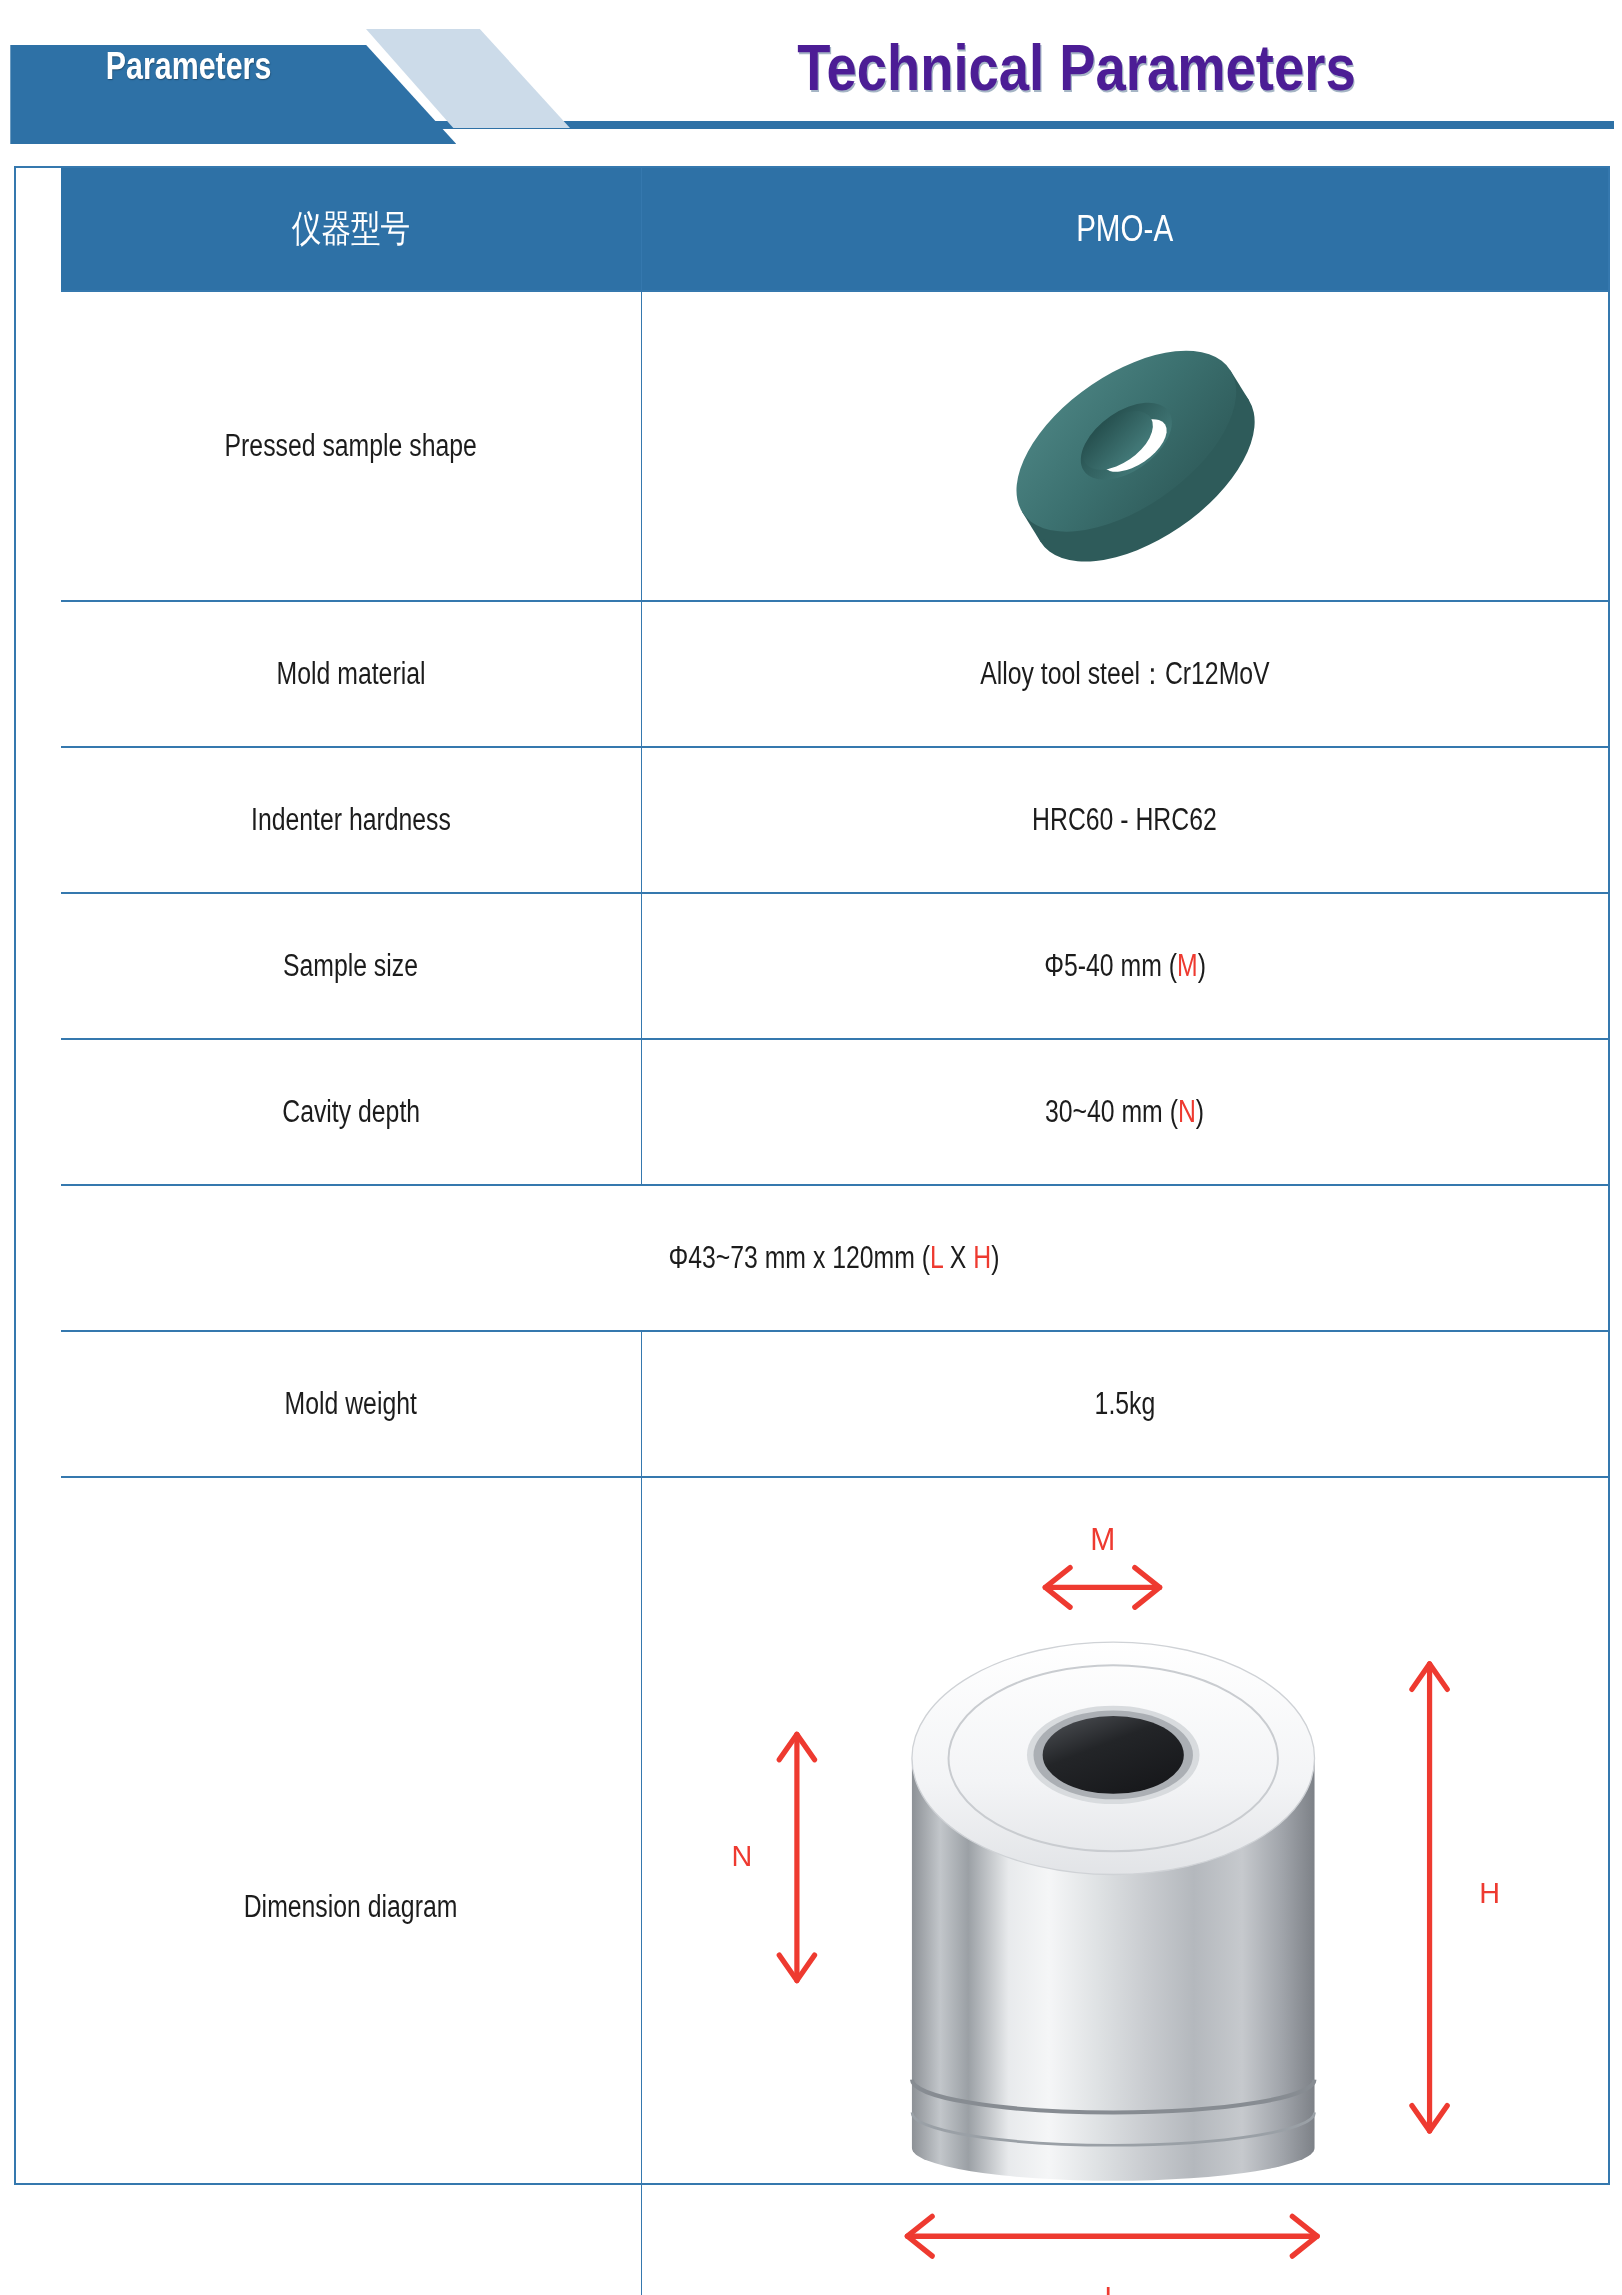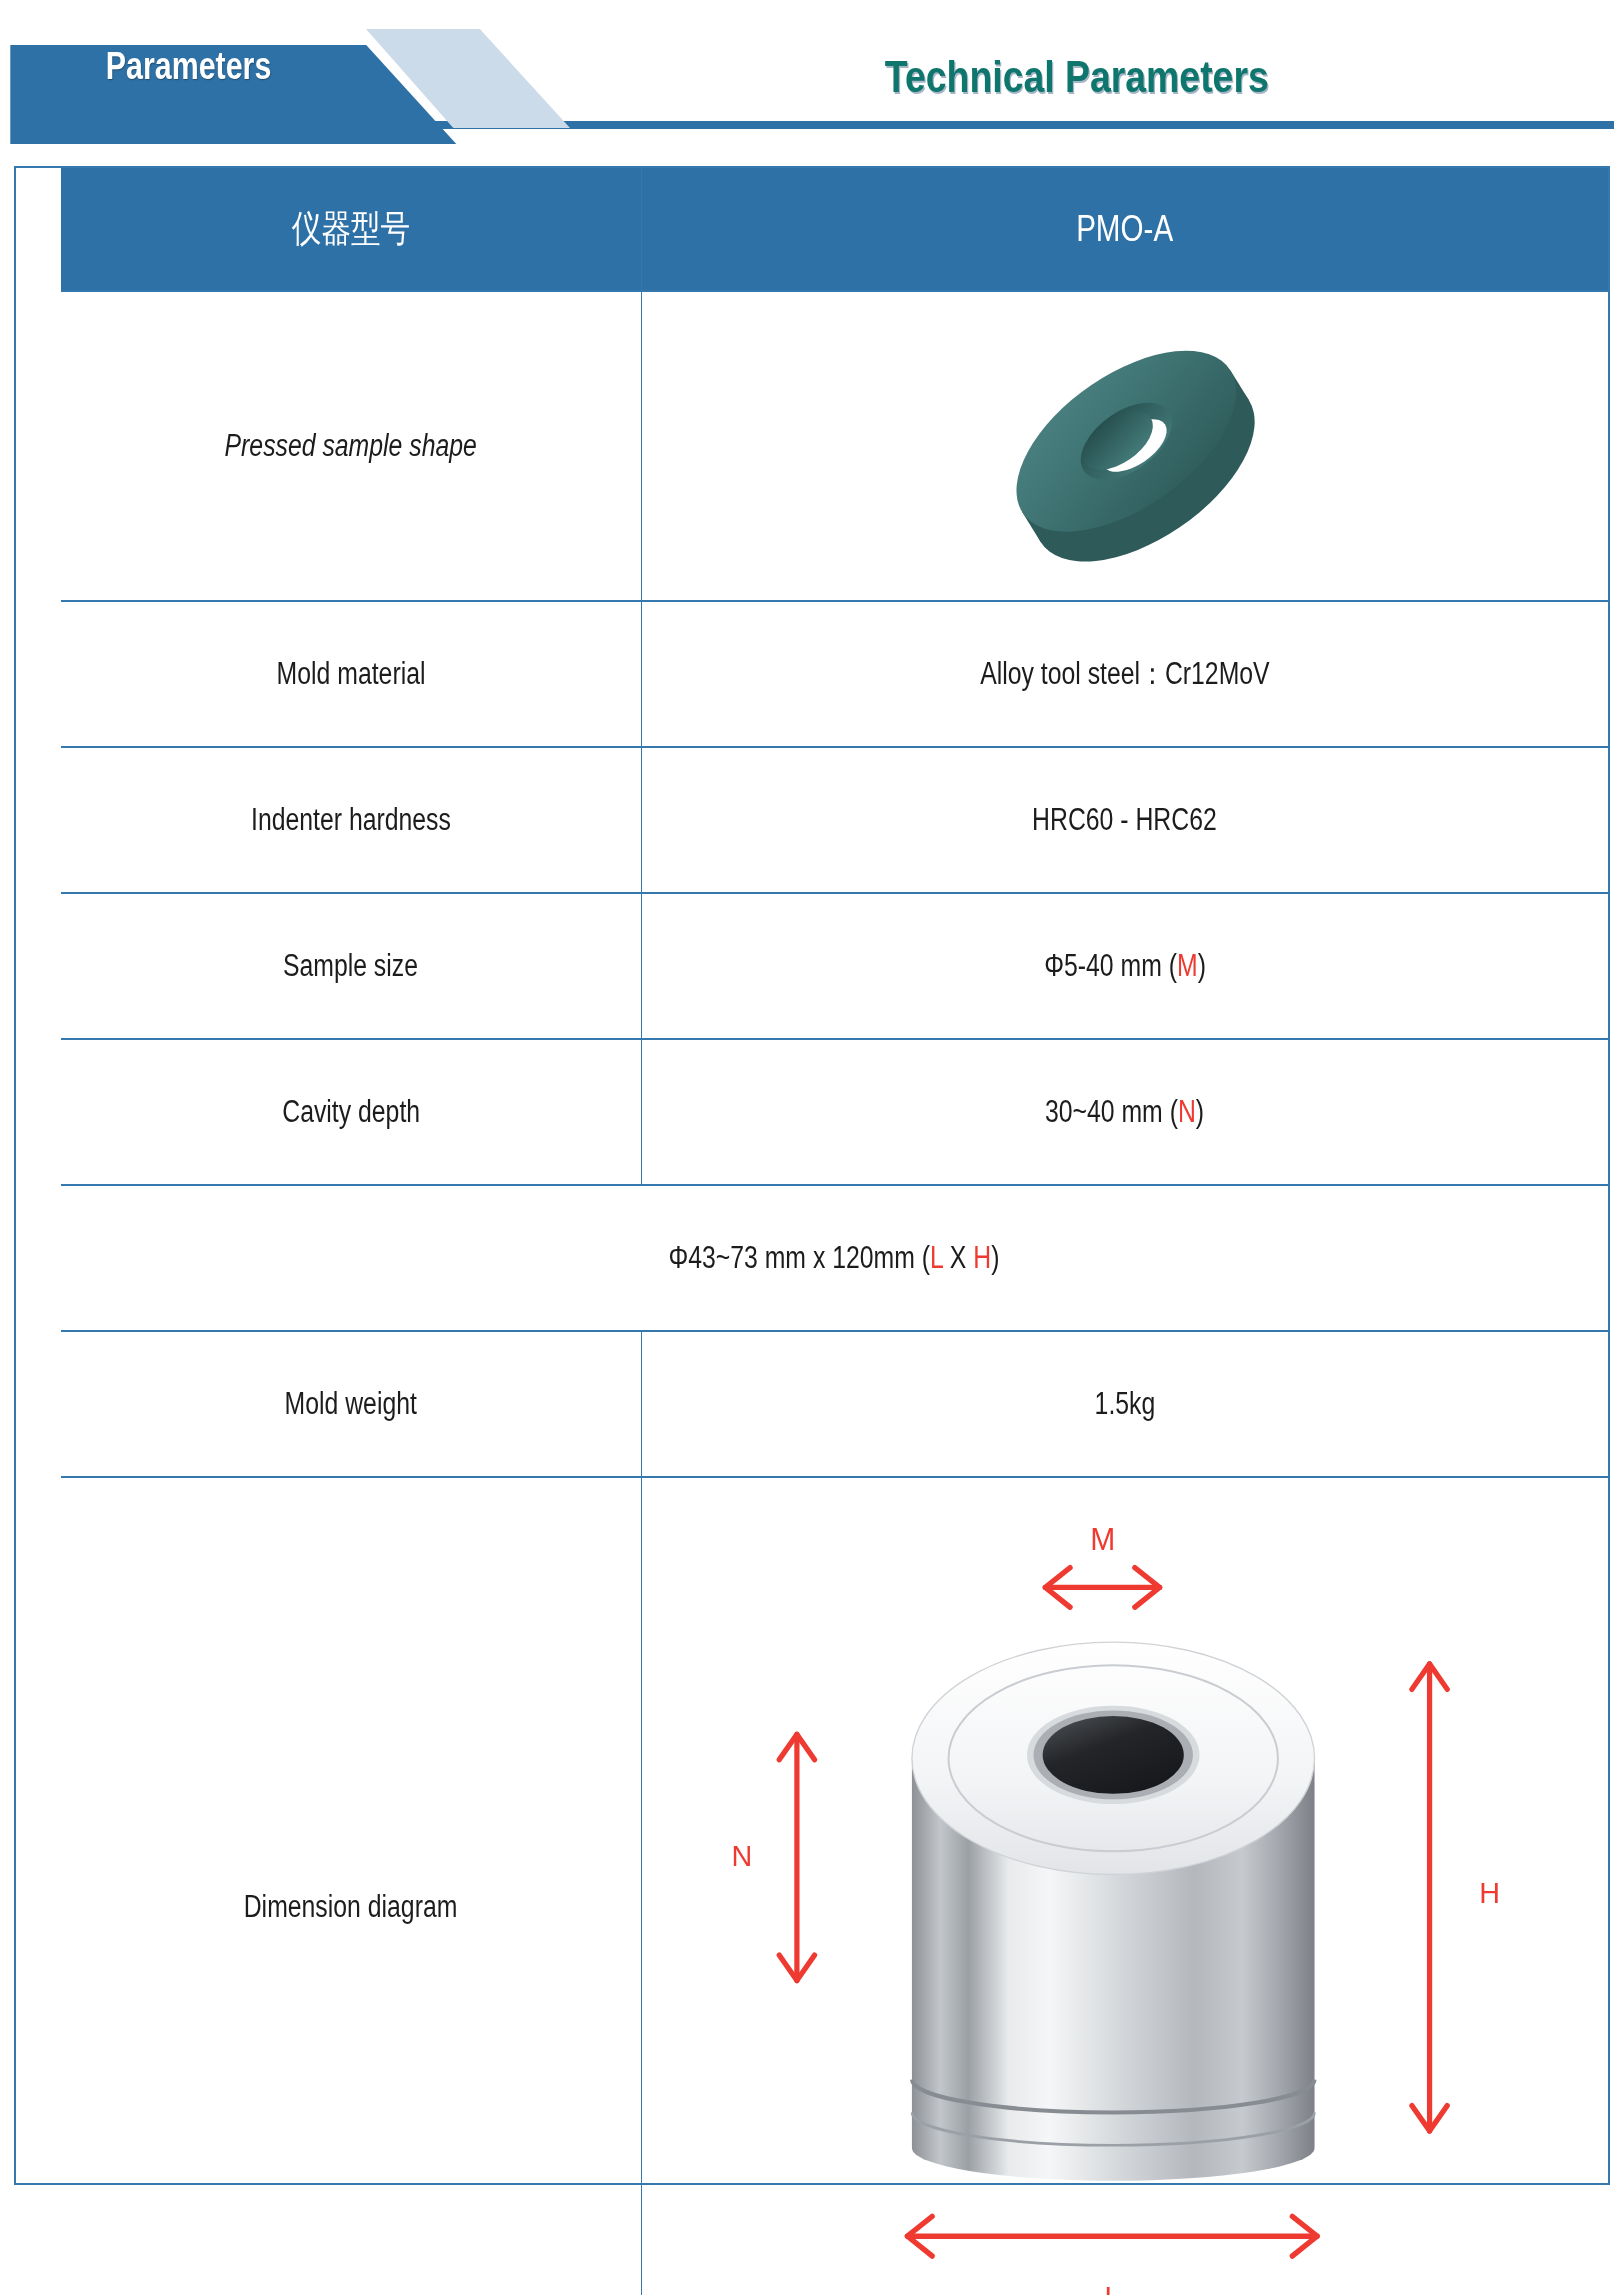--- a/index.html
+++ b/index.html
@@ -10,34 +10,34 @@
   }
   .t{display:inline-block;transform:scaleX(0.8);white-space:nowrap;}
   
   .hdr-line{position:absolute;left:13.7px;top:121px;width:1600px;height:7.5px;background:#2e71a6;}
   .hdr-light{position:absolute;left:366px;top:29px;width:204px;height:99px;background:#ccdbe9;
     clip-path:polygon(0 0,55.8% 0,100% 100%,42.8% 100%);}
   .hdr-dark{position:absolute;left:10.3px;top:29px;width:446px;height:99px;background:#2e71a6;
     clip-path:polygon(0 0,79.8% 0,100% 100%,0 100%);
     display:flex;align-items:flex-start;justify-content:center;padding-right:90px;box-sizing:border-box;margin-top:16px;}
   .hdr-dark .t{color:#ffffff;font-size:38px;font-weight:bold;text-shadow:0.7px 1.4px 1.4px rgba(0,0,0,0.35);}
-  .hdr-title{position:absolute;left:615px;top:55px;width:923px;text-align:center;
-    font-size:44px;font-weight:bold;color:#0f766e;line-height:1;
+  .hdr-title{position:absolute;left:615px;top:36px;width:923px;text-align:center;
+    font-size:64px;font-weight:bold;color:#4c1d95;line-height:1;
     text-shadow:1.4px 2.1px 0.7px rgba(30,70,110,0.40);}
   
   .tbl{position:absolute;left:13.7px;top:166px;width:1596px;height:2019px;
     border:2.1px solid #3578ae;box-sizing:border-box;background:#fff;padding-left:45px;}
   .row{display:flex;width:100%;box-sizing:border-box;border-top:2.1px solid #3578ae;}
   .row:first-child{border-top:none;}
   .cell{display:flex;align-items:center;justify-content:center;box-sizing:border-box;font-size:31px;}
   .cl{width:581px;border-right:1.4px solid #3578ae;flex:none;}
   .cv{flex:1;position:relative;text-align:right;}
   .rh{height:122px;background:#2e71a6;color:#ffffff;}
   .rh .cell{font-size:37px;}
-  .r-img{height:310px;font-style:italic;}
+  .r-img{height:310px;}
   .r-s{height:146px;}
   .r-big{height:860px;}
   .red{color:#ee3a30;}
   svg{display:block;}
   .fill-abs{position:absolute;left:0;top:0;width:100%;height:100%;}
 </style>
 </head>
 <body>
 
 <div class="hdr-line"></div>

